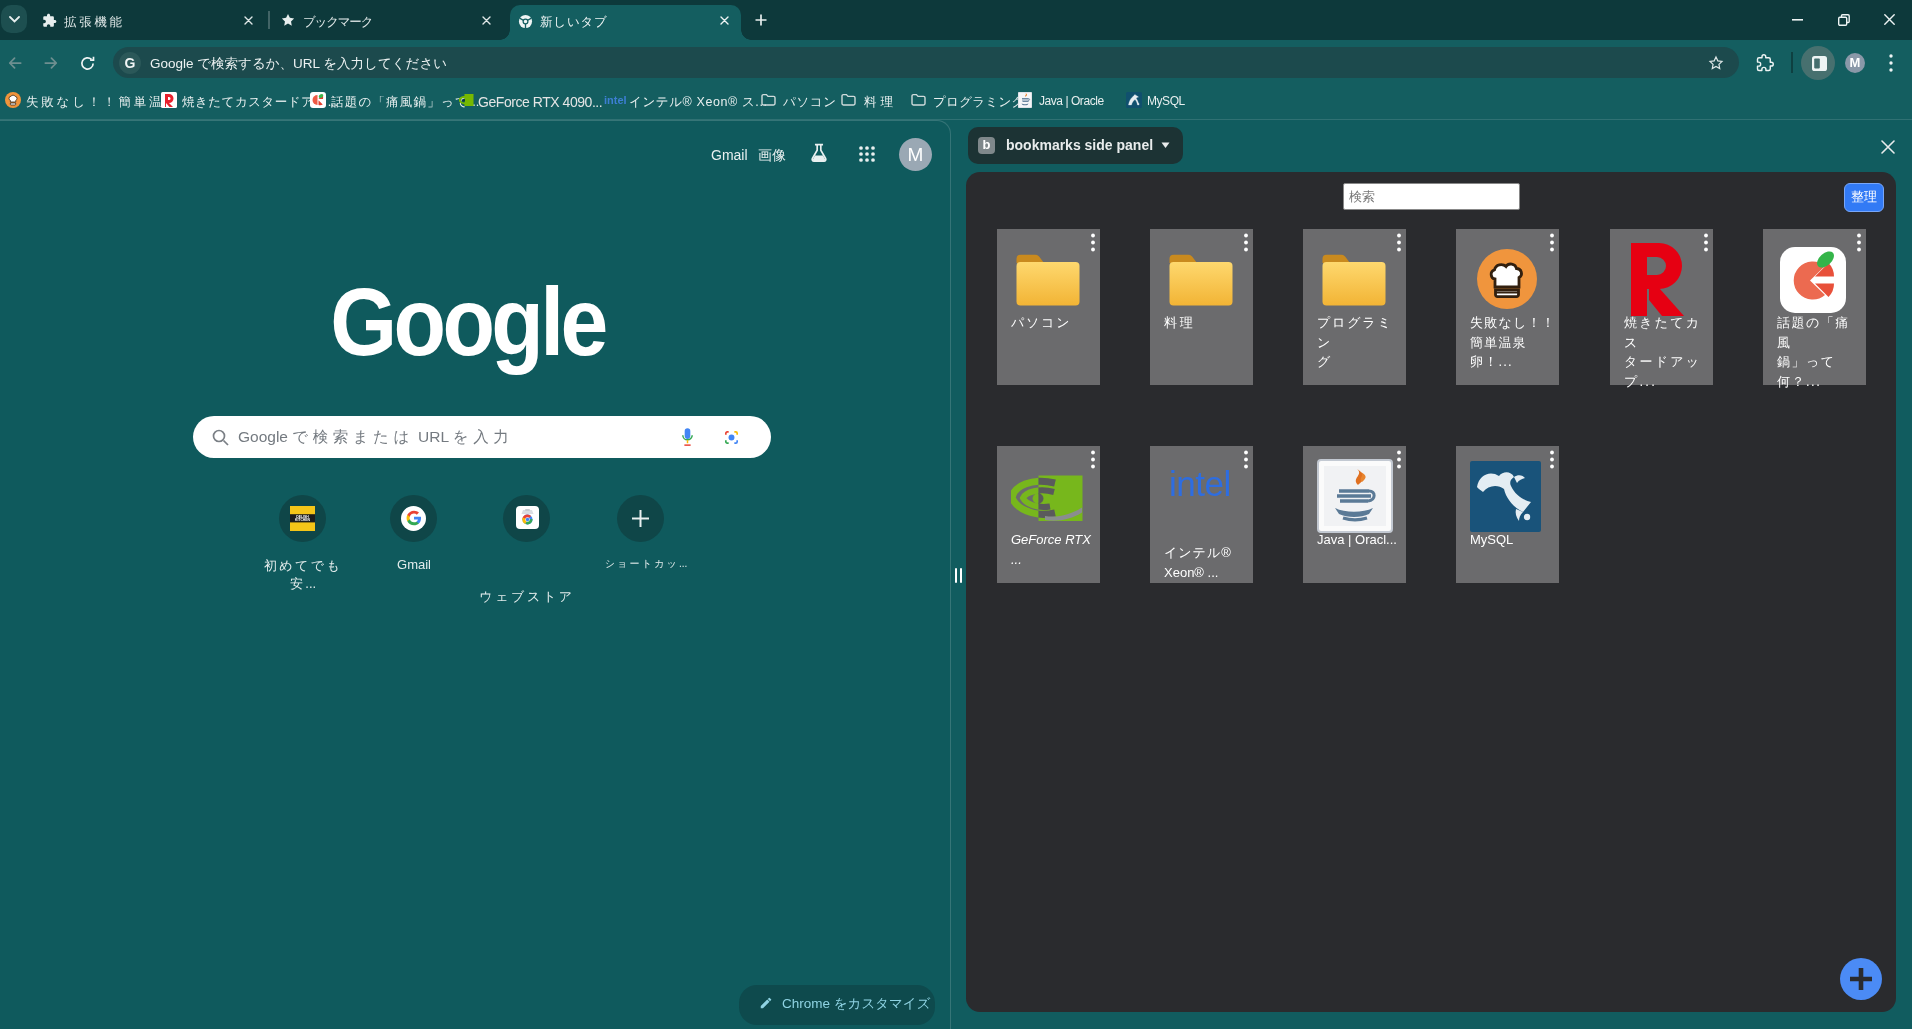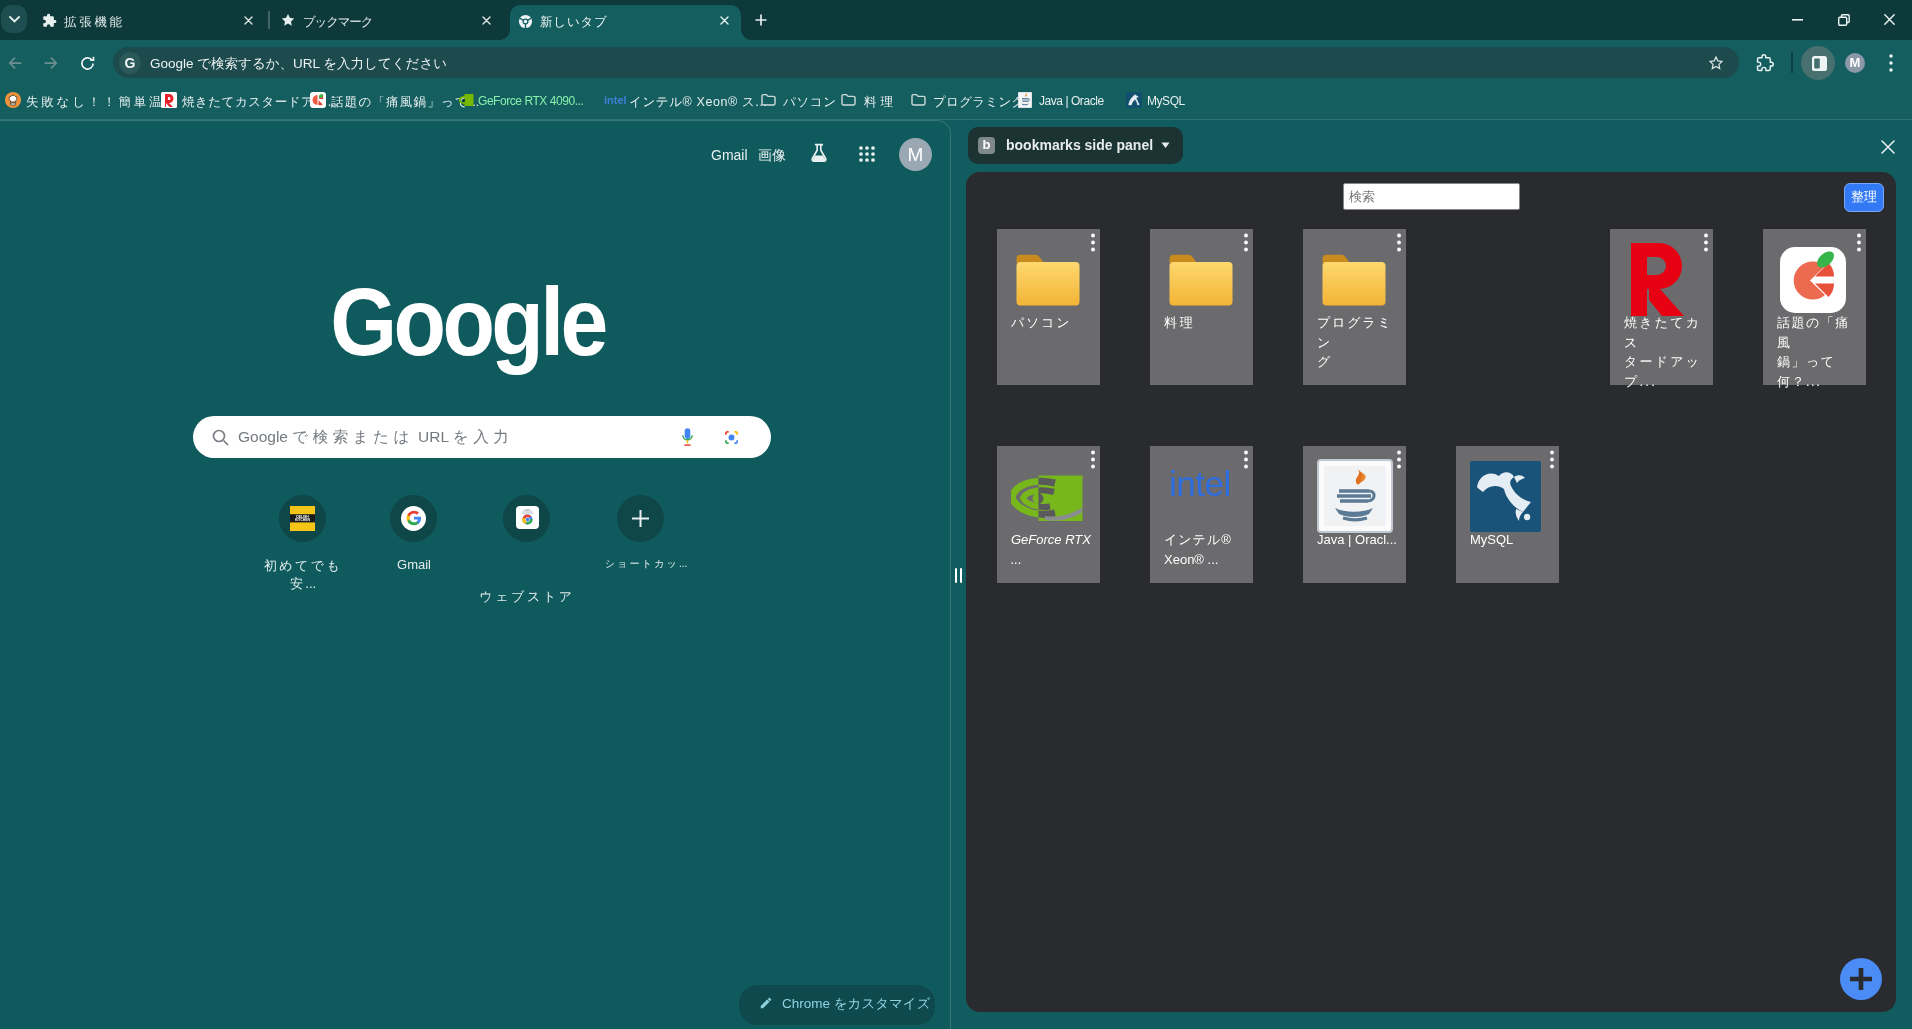--- a/index.html
+++ b/index.html
@@ -155,21 +155,21 @@
     </svg>
   <div class="abs tf" style="left:331px;top:9.5px;font-size:12.5px;color:#e8efef;letter-spacing:1.2px;">話題の「痛風鍋」って<span style="letter-spacing:0">...</span></div>
 
   <svg class="abs" style="left:459px;top:9px" width="15" height="14" viewBox="0 0 30 28">
       <rect x="11" y="2" width="18" height="24" fill="#76b900"></rect>
       <g fill="none" stroke="#76b900">
         <path d="M18 8 C8 6 2 10 1 14 C3 19 10 22 18 20.5" stroke-width="4"></path>
       </g>
       <path d="M12 12 C8 12 5.5 13.5 5 14.5 C6.5 16.5 9.5 17.5 12 17z" fill="#0d393b"></path>
     </svg>
-  <div class="abs" style="left:478px;top:10px;font-size:12px;color:#86efac;letter-spacing:-0.45px;">GeForce RTX 4090...</div>
+  <div class="abs" style="left:478px;top:10px;font-size:14px;color:#e5e5e5;letter-spacing:-0.45px;">GeForce RTX 4090...</div>
 
   <div class="abs" style="left:604px;top:10px;font-size:11px;color:#3d7fd4;font-weight:bold;letter-spacing:0;">intel</div>
   <div class="abs tf" style="left:629px;top:9.5px;font-size:12.5px;color:#e8efef;letter-spacing:0.6px;">インテル® Xeon® ス...</div>
 
   <svg class="abs" style="left:761px;top:9px" width="15" height="13" viewBox="0 0 15 13" fill="none" stroke="#cfdbdb" stroke-width="1.4">
       <path d="M1 3 a1.4 1.4 0 0 1 1.4-1.4 h3 l1.6 1.8 h5.6 A1.4 1.4 0 0 1 14 4.8 V10.6 A1.4 1.4 0 0 1 12.6 12 H2.4 A1.4 1.4 0 0 1 1 10.6z"></path>
     </svg>
   <div class="abs tf" style="left:783px;top:9.5px;font-size:12.5px;color:#e8efef;letter-spacing:0.6px;">パソコン</div>
   <svg class="abs" style="left:841px;top:9px" width="15" height="13" viewBox="0 0 15 13" fill="none" stroke="#cfdbdb" stroke-width="1.4">
       <path d="M1 3 a1.4 1.4 0 0 1 1.4-1.4 h3 l1.6 1.8 h5.6 A1.4 1.4 0 0 1 14 4.8 V10.6 A1.4 1.4 0 0 1 12.6 12 H2.4 A1.4 1.4 0 0 1 1 10.6z"></path>
@@ -353,20 +353,34 @@
     <svg class="kebab" width="4" height="19" viewBox="0 0 4 19" fill="#fff">
         <circle cx="2" cy="2.5" r="1.9"></circle>
         <circle cx="2" cy="9.5" r="1.9"></circle>
         <circle cx="2" cy="16.5" r="1.9"></circle>
       </svg>
     <svg class="icon" style="top:25px;height:52px" viewBox="0 0 64 52">
         <path d="M0.5 9 V4.8 a4 4 0 0 1 4-4 H19.5 a4.5 4.5 0 0 1 3.6 1.8 L28 9 z" fill="#c98a1e"></path>
         <rect x="0.5" y="8" width="63" height="43.5" rx="4" fill="url(#fg)"></rect>
       </svg>
     <div class="lbl jp tf" style="letter-spacing:1.8px;">プログラミン<br>グ</div>
+  </div>
+  <div class="tile" style="left:490px;top:57px;height:156px;">
+    <svg class="kebab" width="4" height="19" viewBox="0 0 4 19" fill="#fff">
+        <circle cx="2" cy="2.5" r="1.9"></circle>
+        <circle cx="2" cy="9.5" r="1.9"></circle>
+        <circle cx="2" cy="16.5" r="1.9"></circle>
+      </svg>
+    <svg class="icon" viewBox="0 0 64 64">
+        <circle cx="32" cy="32" r="30" fill="#f0953d"></circle>
+        <path d="M20 40 V32 C15.5 31.5 14.5 24.5 19.5 22.8 C20.5 17.5 27.5 16 31 19.5 C33.5 15.5 40.5 16.5 41.5 21.5 C46.5 21.5 48.5 28 44 30.5 V40 z" fill="#fff" stroke="#33200f" stroke-width="2.8"></path>
+        <path d="M20.5 43 h23 v4.8 a1.8 1.8 0 0 1-1.8 1.8 H22.3 a1.8 1.8 0 0 1-1.8-1.8z" fill="#fff" stroke="#33200f" stroke-width="2.8"></path>
+        <path d="M21 45.6 h22" stroke="#33200f" stroke-width="1.8" fill="none"></path>
+      </svg>
+    <div class="lbl jp tf" style="letter-spacing:1.2px;">失敗なし！！<br>簡単温泉<br>卵！...</div>
   </div>
   <div class="tile" style="left:644px;top:57px;height:156px;padding-left:32px;">
     <svg class="kebab" width="4" height="19" viewBox="0 0 4 19" fill="#fff">
         <circle cx="2" cy="2.5" r="1.9"></circle>
         <circle cx="2" cy="9.5" r="1.9"></circle>
         <circle cx="2" cy="16.5" r="1.9"></circle>
       </svg>
     <svg class="icon" style="left:21px;top:14px;width:61px;height:73px" viewBox="0 0 61 73">
         <path d="M0 0 h16 v73 h-16z" fill="#e60012"></path>
         <path d="M16 0 h12 a23 23 0 0 1 0 46 h-12 v-14 h10 a9 9 0 0 0 0-18 h-10z" fill="#e60012"></path>
@@ -417,21 +431,21 @@
     </svg>
     <div class="lbl" style="letter-spacing:0;font-style:italic;">GeForce RTX<br>...</div>
   </div>
   <div class="tile" style="left:184px;top:274px;height:137px;">
     <svg class="kebab" width="4" height="19" viewBox="0 0 4 19" fill="#fff">
         <circle cx="2" cy="2.5" r="1.9"></circle>
         <circle cx="2" cy="9.5" r="1.9"></circle>
         <circle cx="2" cy="16.5" r="1.9"></circle>
       </svg>
     <div class="abs" style="left:19px;top:18px;width:69px;height:40px;color:#2e6de0;font-size:35px;letter-spacing:-0.5px;">intel</div>
-    <div class="lbl jp tf" style="letter-spacing:1px;">インテル®<br><span style="letter-spacing:0">Xeon® ...</span></div>
+    <div class="lbl jp tf" style="letter-spacing:1px;margin-top:13px;">インテル®<br><span style="letter-spacing:0">Xeon® ...</span></div>
   </div>
   <div class="tile" style="left:337px;top:274px;height:137px;">
     <svg class="kebab" width="4" height="19" viewBox="0 0 4 19" fill="#fff">
         <circle cx="2" cy="2.5" r="1.9"></circle>
         <circle cx="2" cy="9.5" r="1.9"></circle>
         <circle cx="2" cy="16.5" r="1.9"></circle>
       </svg>
     <svg class="icon" style="left:14px;top:13px;width:76px;height:74px" viewBox="0 0 76 74">
         <rect x="1" y="1" width="74" height="72" rx="3" fill="#fbfbfb" stroke="#c3c9d2" stroke-width="2"></rect>
         <rect x="7" y="7" width="62" height="60" fill="#f1f2f4"></rect>

